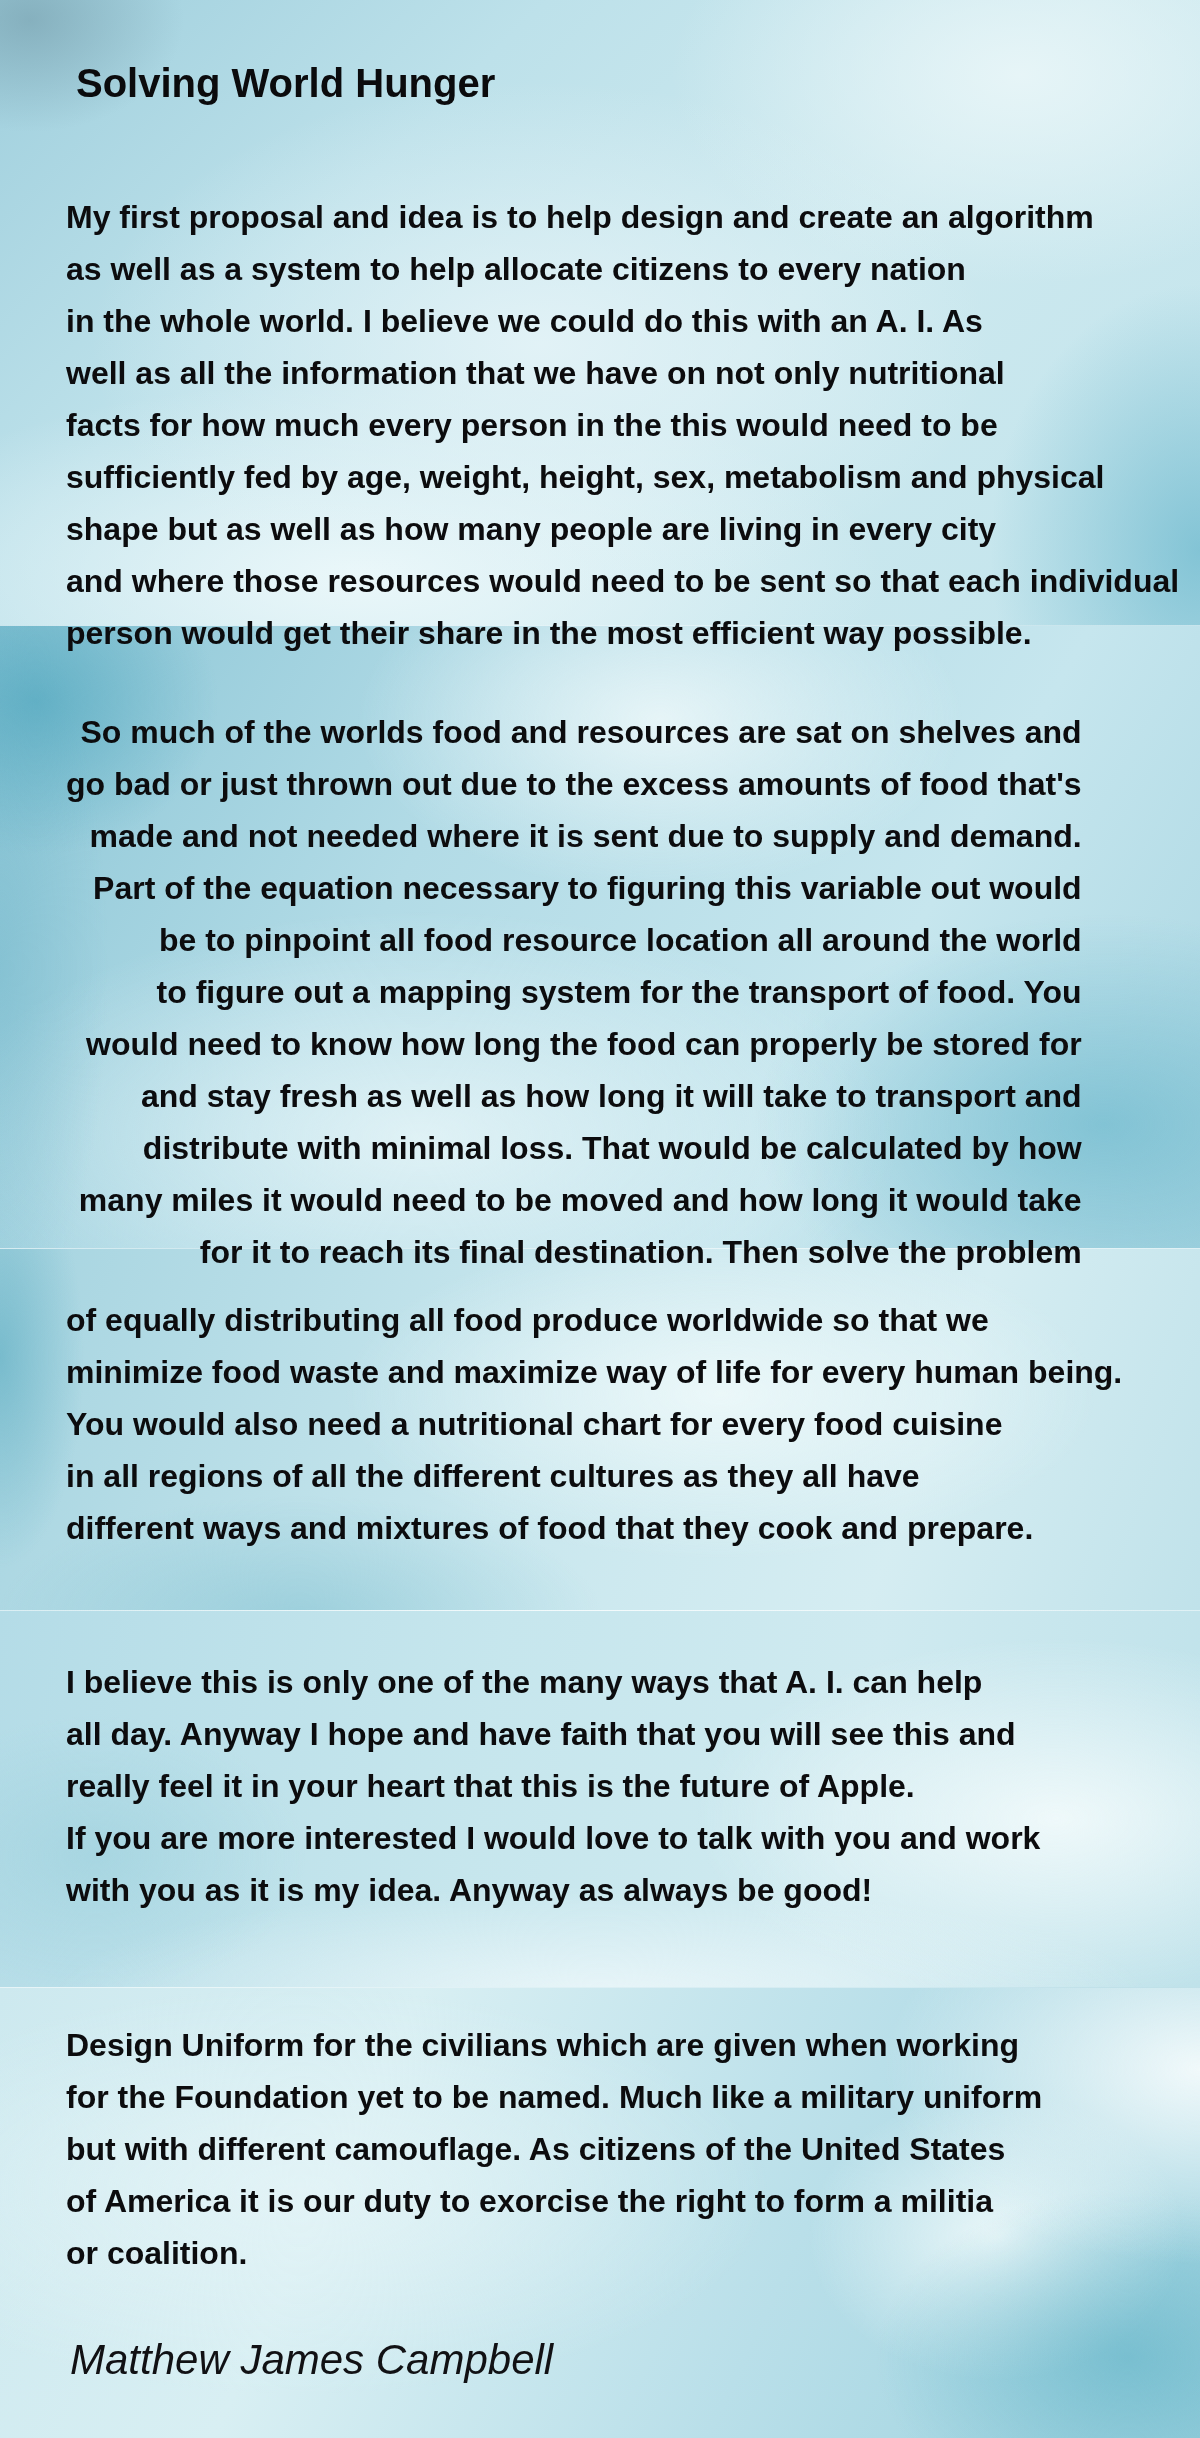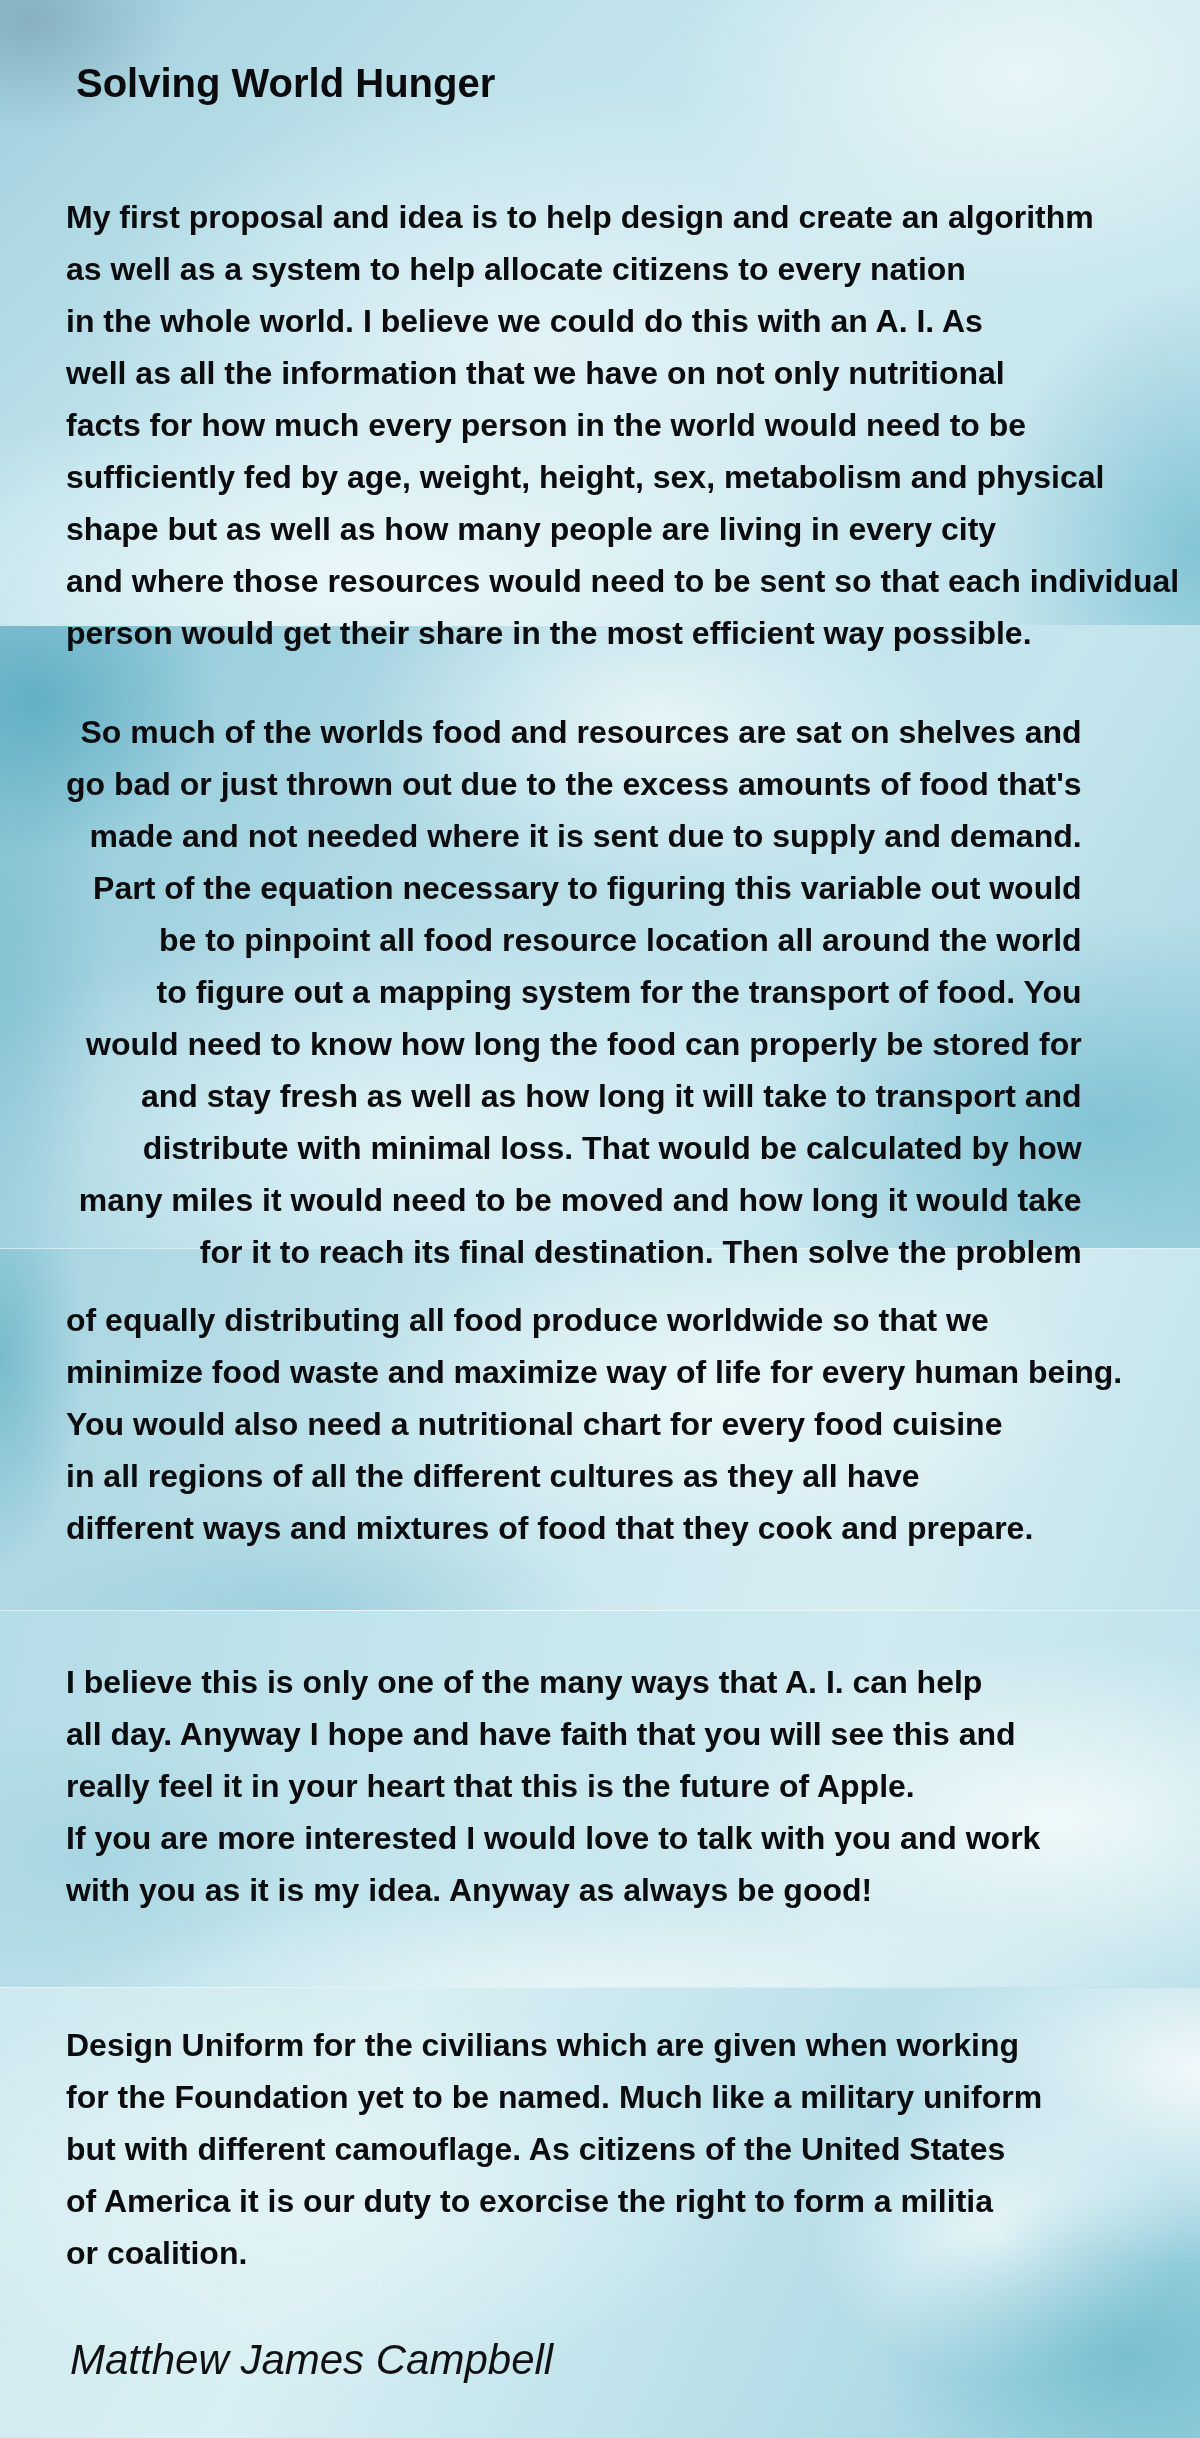--- a/index.html
+++ b/index.html
@@ -90,21 +90,21 @@
   </div>
 
   <h1 class="poem-title">Solving World Hunger</h1>
 
   <main id="stanzas">
       <div class="stanza" style="top: 151px; margin-top: 40px;">
         <div class="line">My first proposal and idea is to help design and create an algorithm</div>
         <div class="line">as well as a system to help allocate citizens to every nation</div>
         <div class="line">in the whole world. I believe we could do this with an A. I. As</div>
         <div class="line">well as all the information that we have on not only nutritional</div>
-        <div class="line">facts for how much every person in the world would need to be</div>
+        <div class="line">facts for how much every person in the this would need to be</div>
         <div class="line">sufficiently fed by age, weight, height, sex, metabolism and physical</div>
         <div class="line">shape but as well as how many people are living in every city</div>
         <div class="line">and where those resources would need to be sent so that each individual</div>
         <div class="line">person would get their share in the most efficient way possible.</div>
       </div>
       <div class="stanza" style="top: 706px; text-align: right;">
         <div class="line">So much of the worlds food and resources are sat on shelves and</div>
         <div class="line">go bad or just thrown out due to the excess amounts of food that's</div>
         <div class="line">made and not needed where it is sent due to supply and demand.</div>
         <div class="line">Part of the equation necessary to figuring this variable out would</div>

